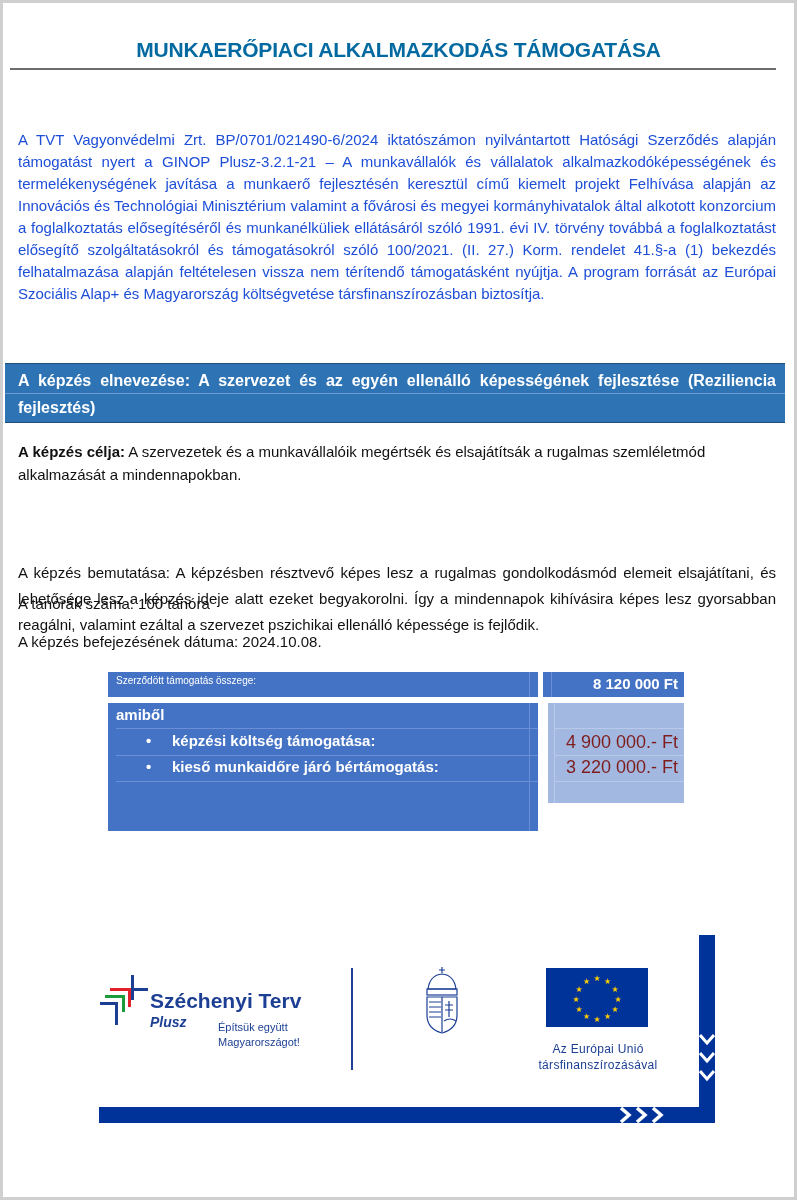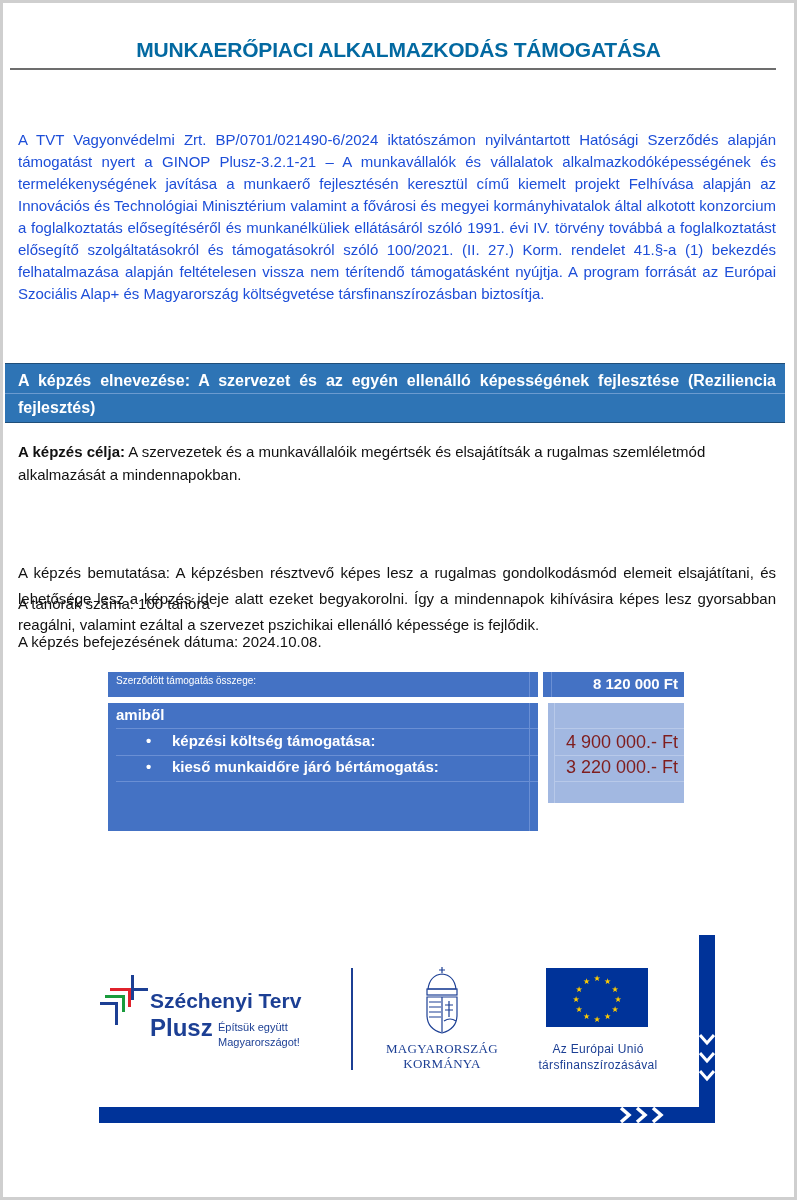--- a/index.html
+++ b/index.html
@@ -74,21 +74,21 @@
   .ft-row2-right .vline2 { position: absolute; left: 6px; top: 0; width: 1px; height: 100%; background: #b8c9e9; }
   .amibol { position: absolute; left: 8px; top: 3px; color: #fff; font-weight: bold; font-size: 15px; }
   .ft-item { position: absolute; left: 38px; color: #fff; font-weight: bold; font-size: 15px; }
   .ft-item .bullet { display: inline-block; width: 26px; }
   .ft-val { position: absolute; right: 6px; color: #7f1d1d; font-size: 18px; }
   
   .frame-v { position: absolute; left: 699px; top: 935px; width: 16px; height: 188px; background: #003399; }
   .frame-h { position: absolute; left: 99px; top: 1107px; width: 616px; height: 16px; background: #003399; }
   .szechenyi { position: absolute; left: 100px; top: 975px; width: 230px; height: 80px; }
   .sz-title { position: absolute; left: 50px; top: 14px; color: #1c3f94; font-weight: bold; font-size: 21px; white-space: nowrap; }
-  .sz-plusz { position: absolute; left: 50px; top: 39px; color: #1c3f94; font-weight: bold; font-size: 24px; }
+  .sz-plusz { position: absolute; left: 50px; top: 39px; color: #1c3f94; font-weight: bold; font-size: 14px; font-style: italic; }
   .sz-slogan { position: absolute; left: 118px; top: 45px; color: #1c3f94; font-size: 11px; line-height: 15px; }
   .divider { position: absolute; left: 351px; top: 968px; width: 2px; height: 102px; background: #1c3f94; }
   .gov { position: absolute; left: 372px; top: 965px; width: 140px; height: 110px; text-align: center; }
   .gov-text { position: absolute; left: 0; top: 76px; width: 140px; color: #1c3f94; font-family: "Liberation Serif", serif; font-size: 13px; line-height: 15px; letter-spacing: 0.3px; }
   .eu { position: absolute; left: 528px; top: 968px; width: 140px; }
   .eu-flag { position: absolute; left: 18px; top: 0; width: 102px; height: 59px; background: #003399; }
   .eu-text { position: absolute; left: 0; top: 73px; width: 140px; text-align: center; color: #1c3f94; font-size: 12px; line-height: 16px; letter-spacing: 0.3px; }
 </style>
 </head>
 <body>
@@ -180,24 +180,20 @@
       <path d="M22 2 L22 8 M19 5 L25 5"></path>
       <path d="M8 24 Q10 10 22 9 Q34 10 36 24 Z"></path>
       <rect x="7" y="24" width="30" height="6"></rect>
       <path d="M7 32 L37 32 L37 50 Q37 64 22 68 Q7 64 7 50 Z"></path>
       <path d="M22 32 L22 67"></path>
       <path d="M9 37 L21 37 M9 42 L21 42 M9 47 L21 47 M9 52 L21 52"></path>
       <path d="M29 36 L29 52 M25 40 L33 40 M25 45 L33 45"></path>
       <path d="M24 56 Q30 52 36 56"></path>
     </g>
   </svg>
-  <div class="gov-text">
-    <div>MAGYARORSZÁG</div>
-    <div>KORMÁNYA</div>
-  </div>
 </div>
 
 <div class="eu">
   <div class="eu-flag">
     <svg width="102" height="59" viewBox="0 0 102 59">
       <g fill="#ffcc00" font-size="8" font-family="DejaVu Sans, sans-serif" text-anchor="middle">
         <text x="51" y="13">★</text>
         <text x="61.5" y="16">★</text>
         <text x="69" y="23.5">★</text>
         <text x="72" y="33.5">★</text>

